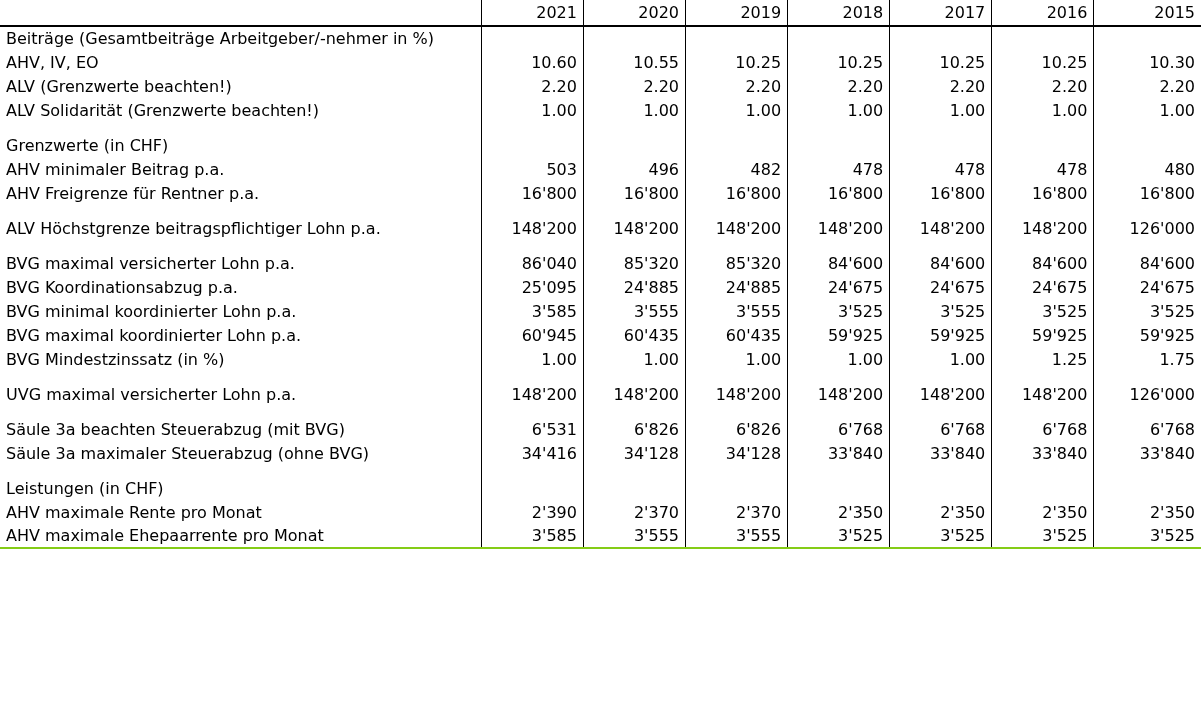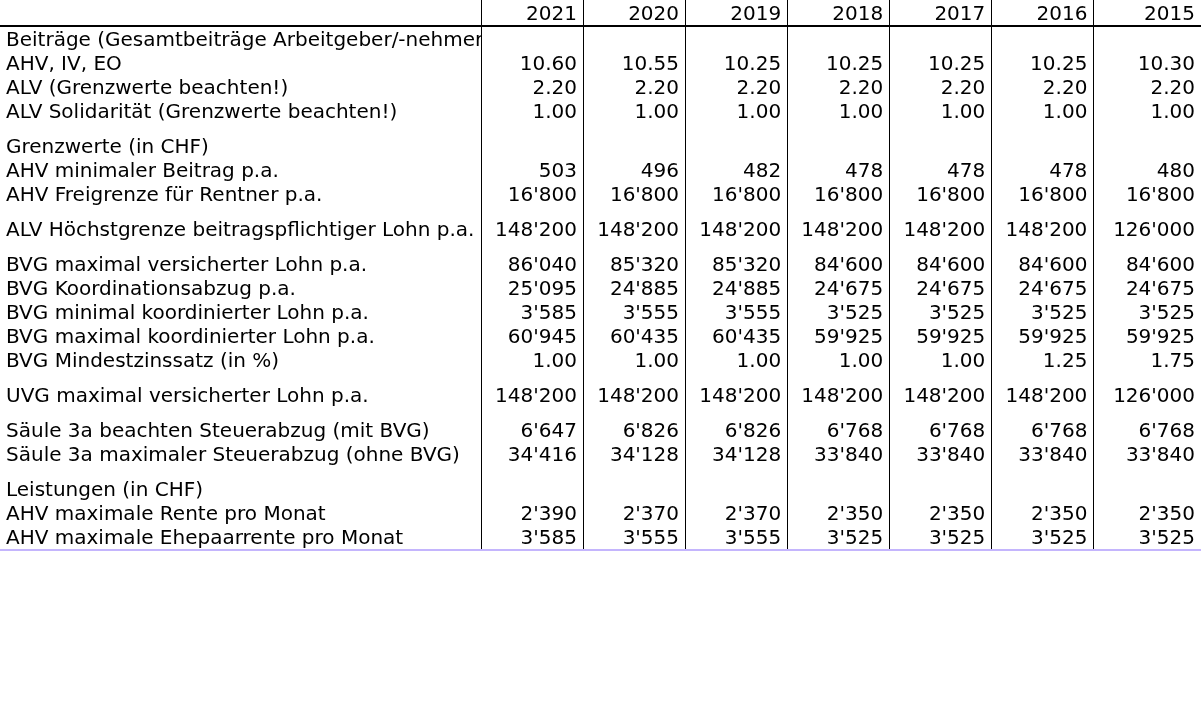--- a/index.html
+++ b/index.html
@@ -17,21 +17,21 @@
   #sheet {
     width: 1201px;
     height: 719px;
     box-sizing: border-box;
     position: relative;
   }
   table.grid {
     border-collapse: collapse;
     table-layout: fixed;
     width: 1201px;
-    font-size: 20px;
+    font-size: 16px;
   }
   table.grid col.c-label { width: 481px; }
   table.grid col.c-year { width: 102px; }
   table.grid col.c-year-last { width: 107px; }
 
   table.grid td, table.grid th {
     height: 24px;
     padding: 0 6px;
     box-sizing: border-box;
     border-right: 1px solid #000000;
@@ -62,21 +62,21 @@
     height: 26px;
   }
   tr.section td {
     border-top: none;
   }
   td.sec-label b { font-weight: normal; }
   tr.spacer td {
     height: 11px;
   }
   tr.bottom-row td {
-    border-bottom: 2px solid #c4b5fd;
+    border-bottom: 2px solid #84cc16;
   }
 </style>
 </head>
 <body>
 
 <div id="sheet">
   <table class="grid">
     <colgroup>
       <col class="c-label">
       <col class="c-year">
@@ -285,21 +285,21 @@
           <td class="num"></td>
           <td class="num"></td>
           <td class="num"></td>
           <td class="num"></td>
           <td class="num"></td>
           <td class="num"></td>
           <td class="num"></td>
         </tr>
         <tr>
           <td class="label">Säule 3a beachten Steuerabzug (mit BVG)</td>
-          <td class="num">6'647</td>
+          <td class="num">6'531</td>
           <td class="num">6'826</td>
           <td class="num">6'826</td>
           <td class="num">6'768</td>
           <td class="num">6'768</td>
           <td class="num">6'768</td>
           <td class="num">6'768</td>
         </tr>
         <tr>
           <td class="label">Säule 3a maximaler Steuerabzug (ohne BVG)</td>
           <td class="num">34'416</td>

